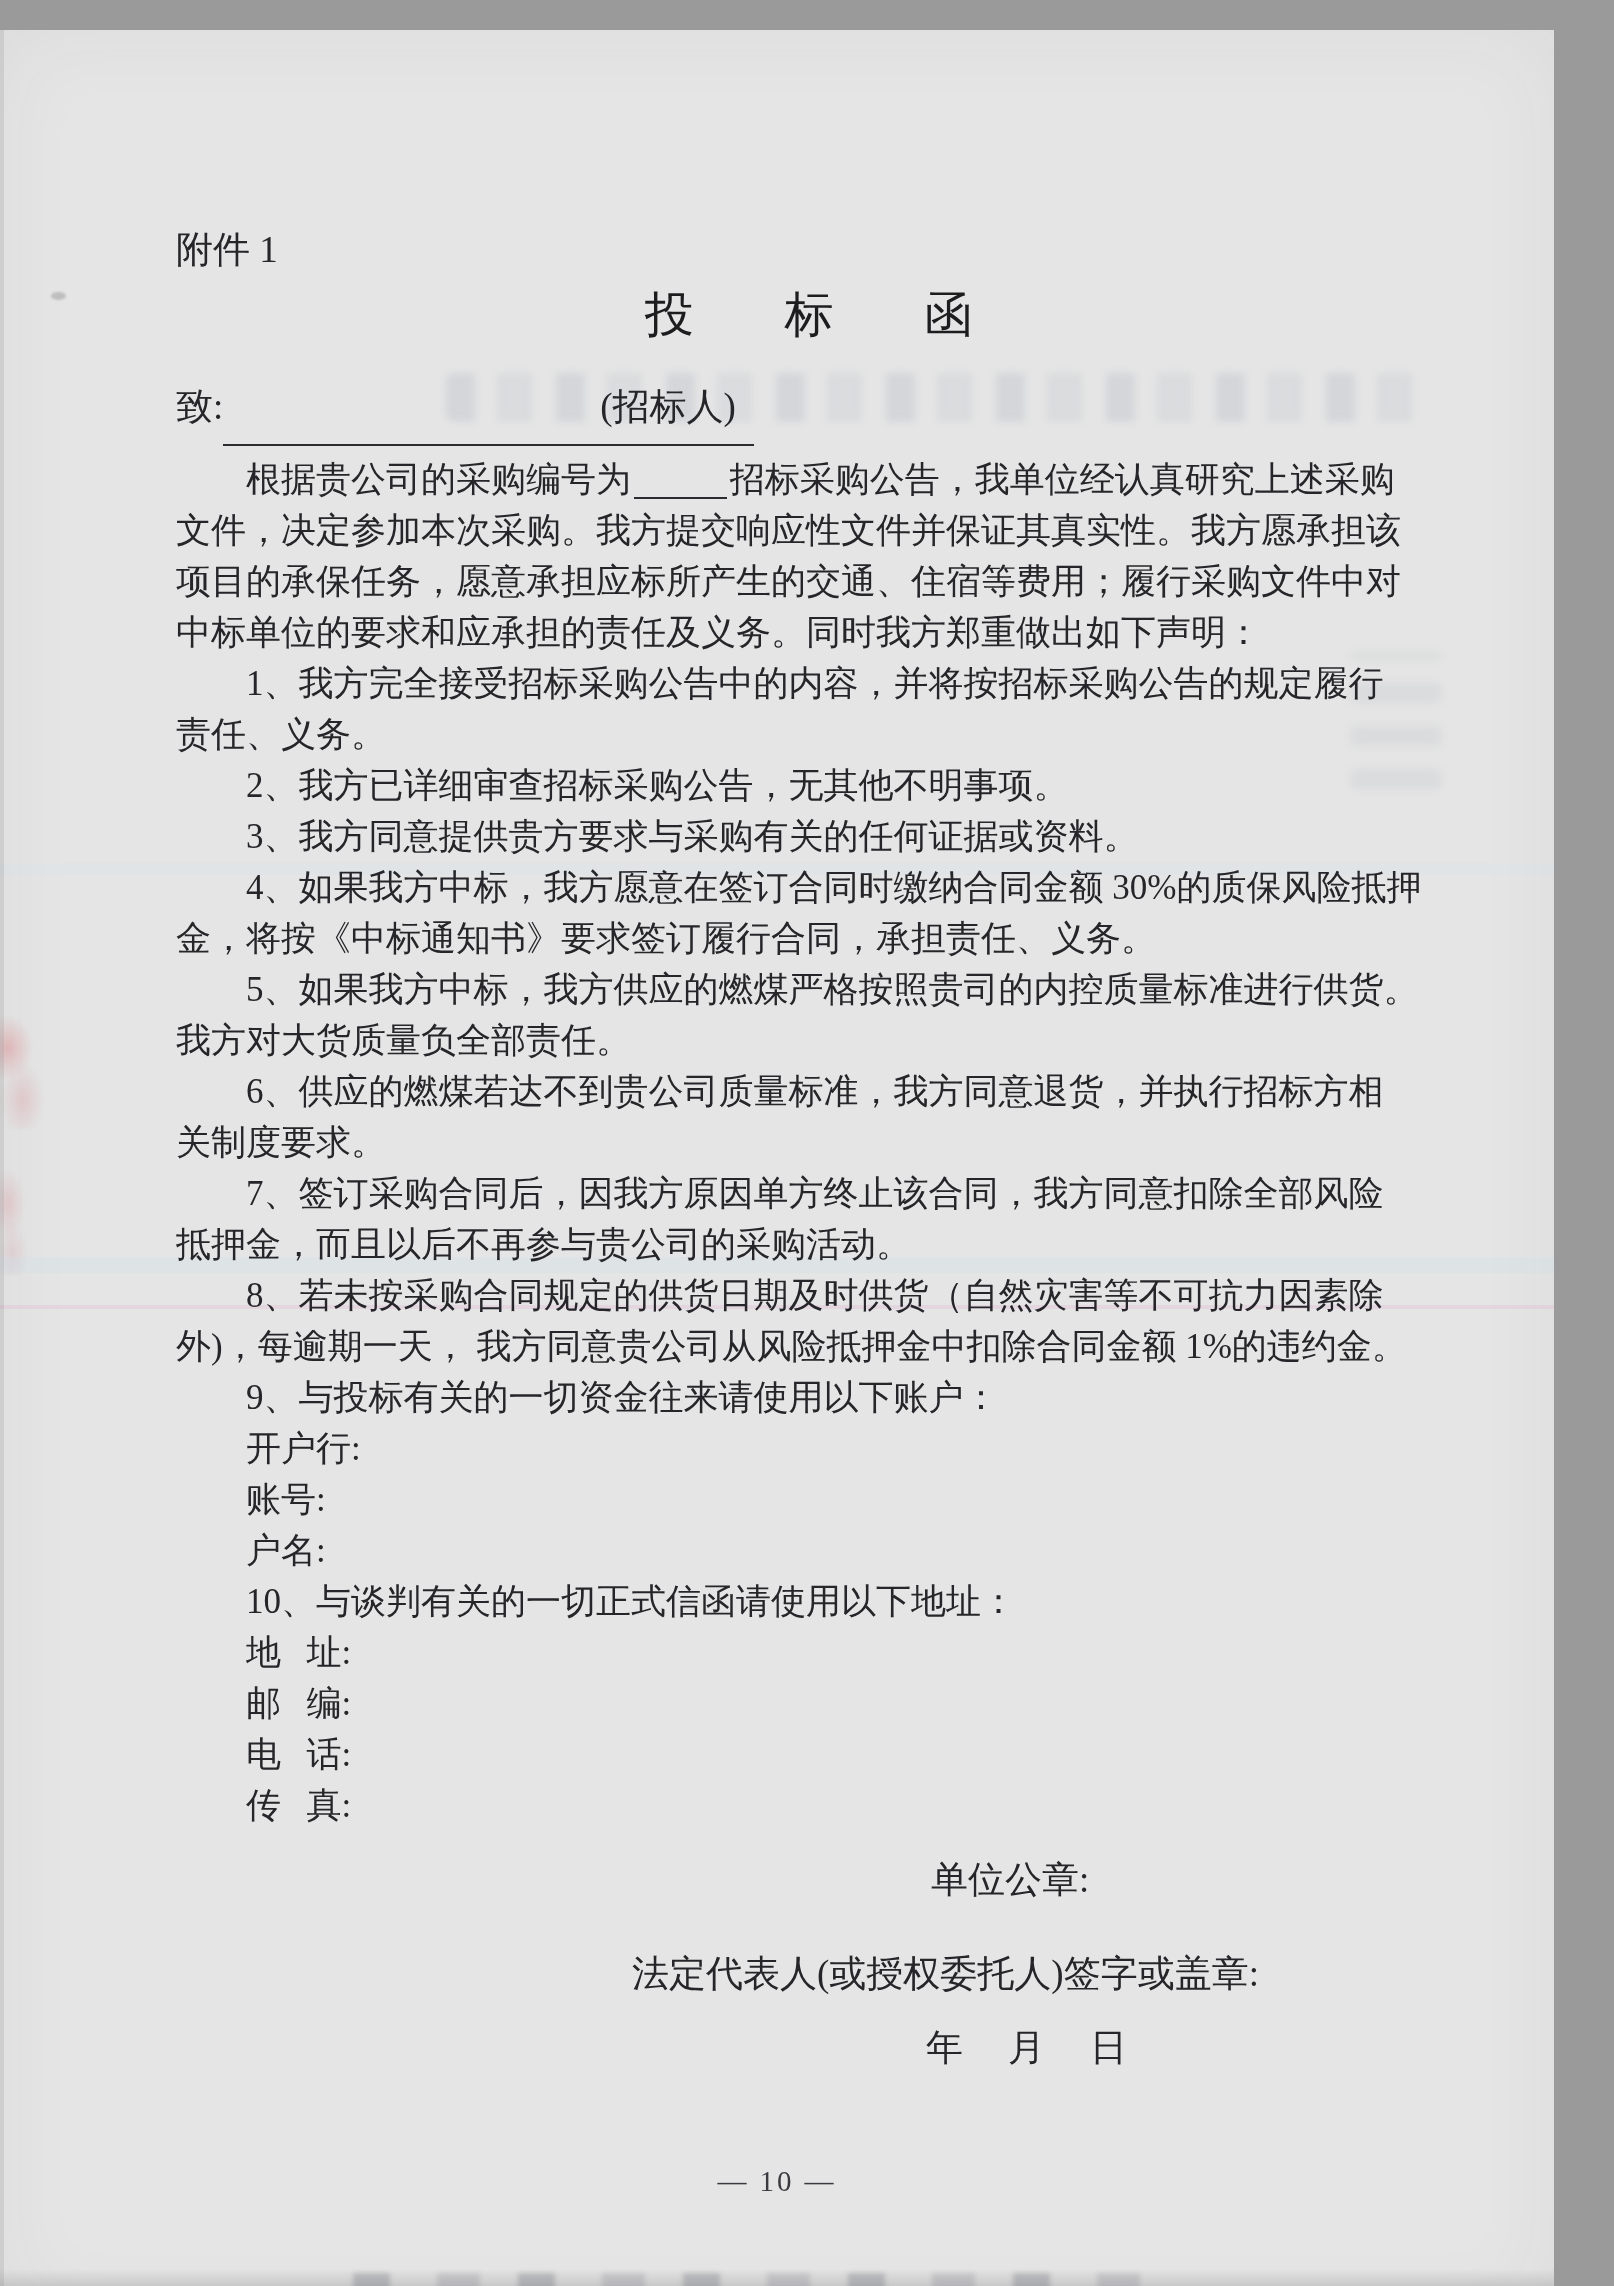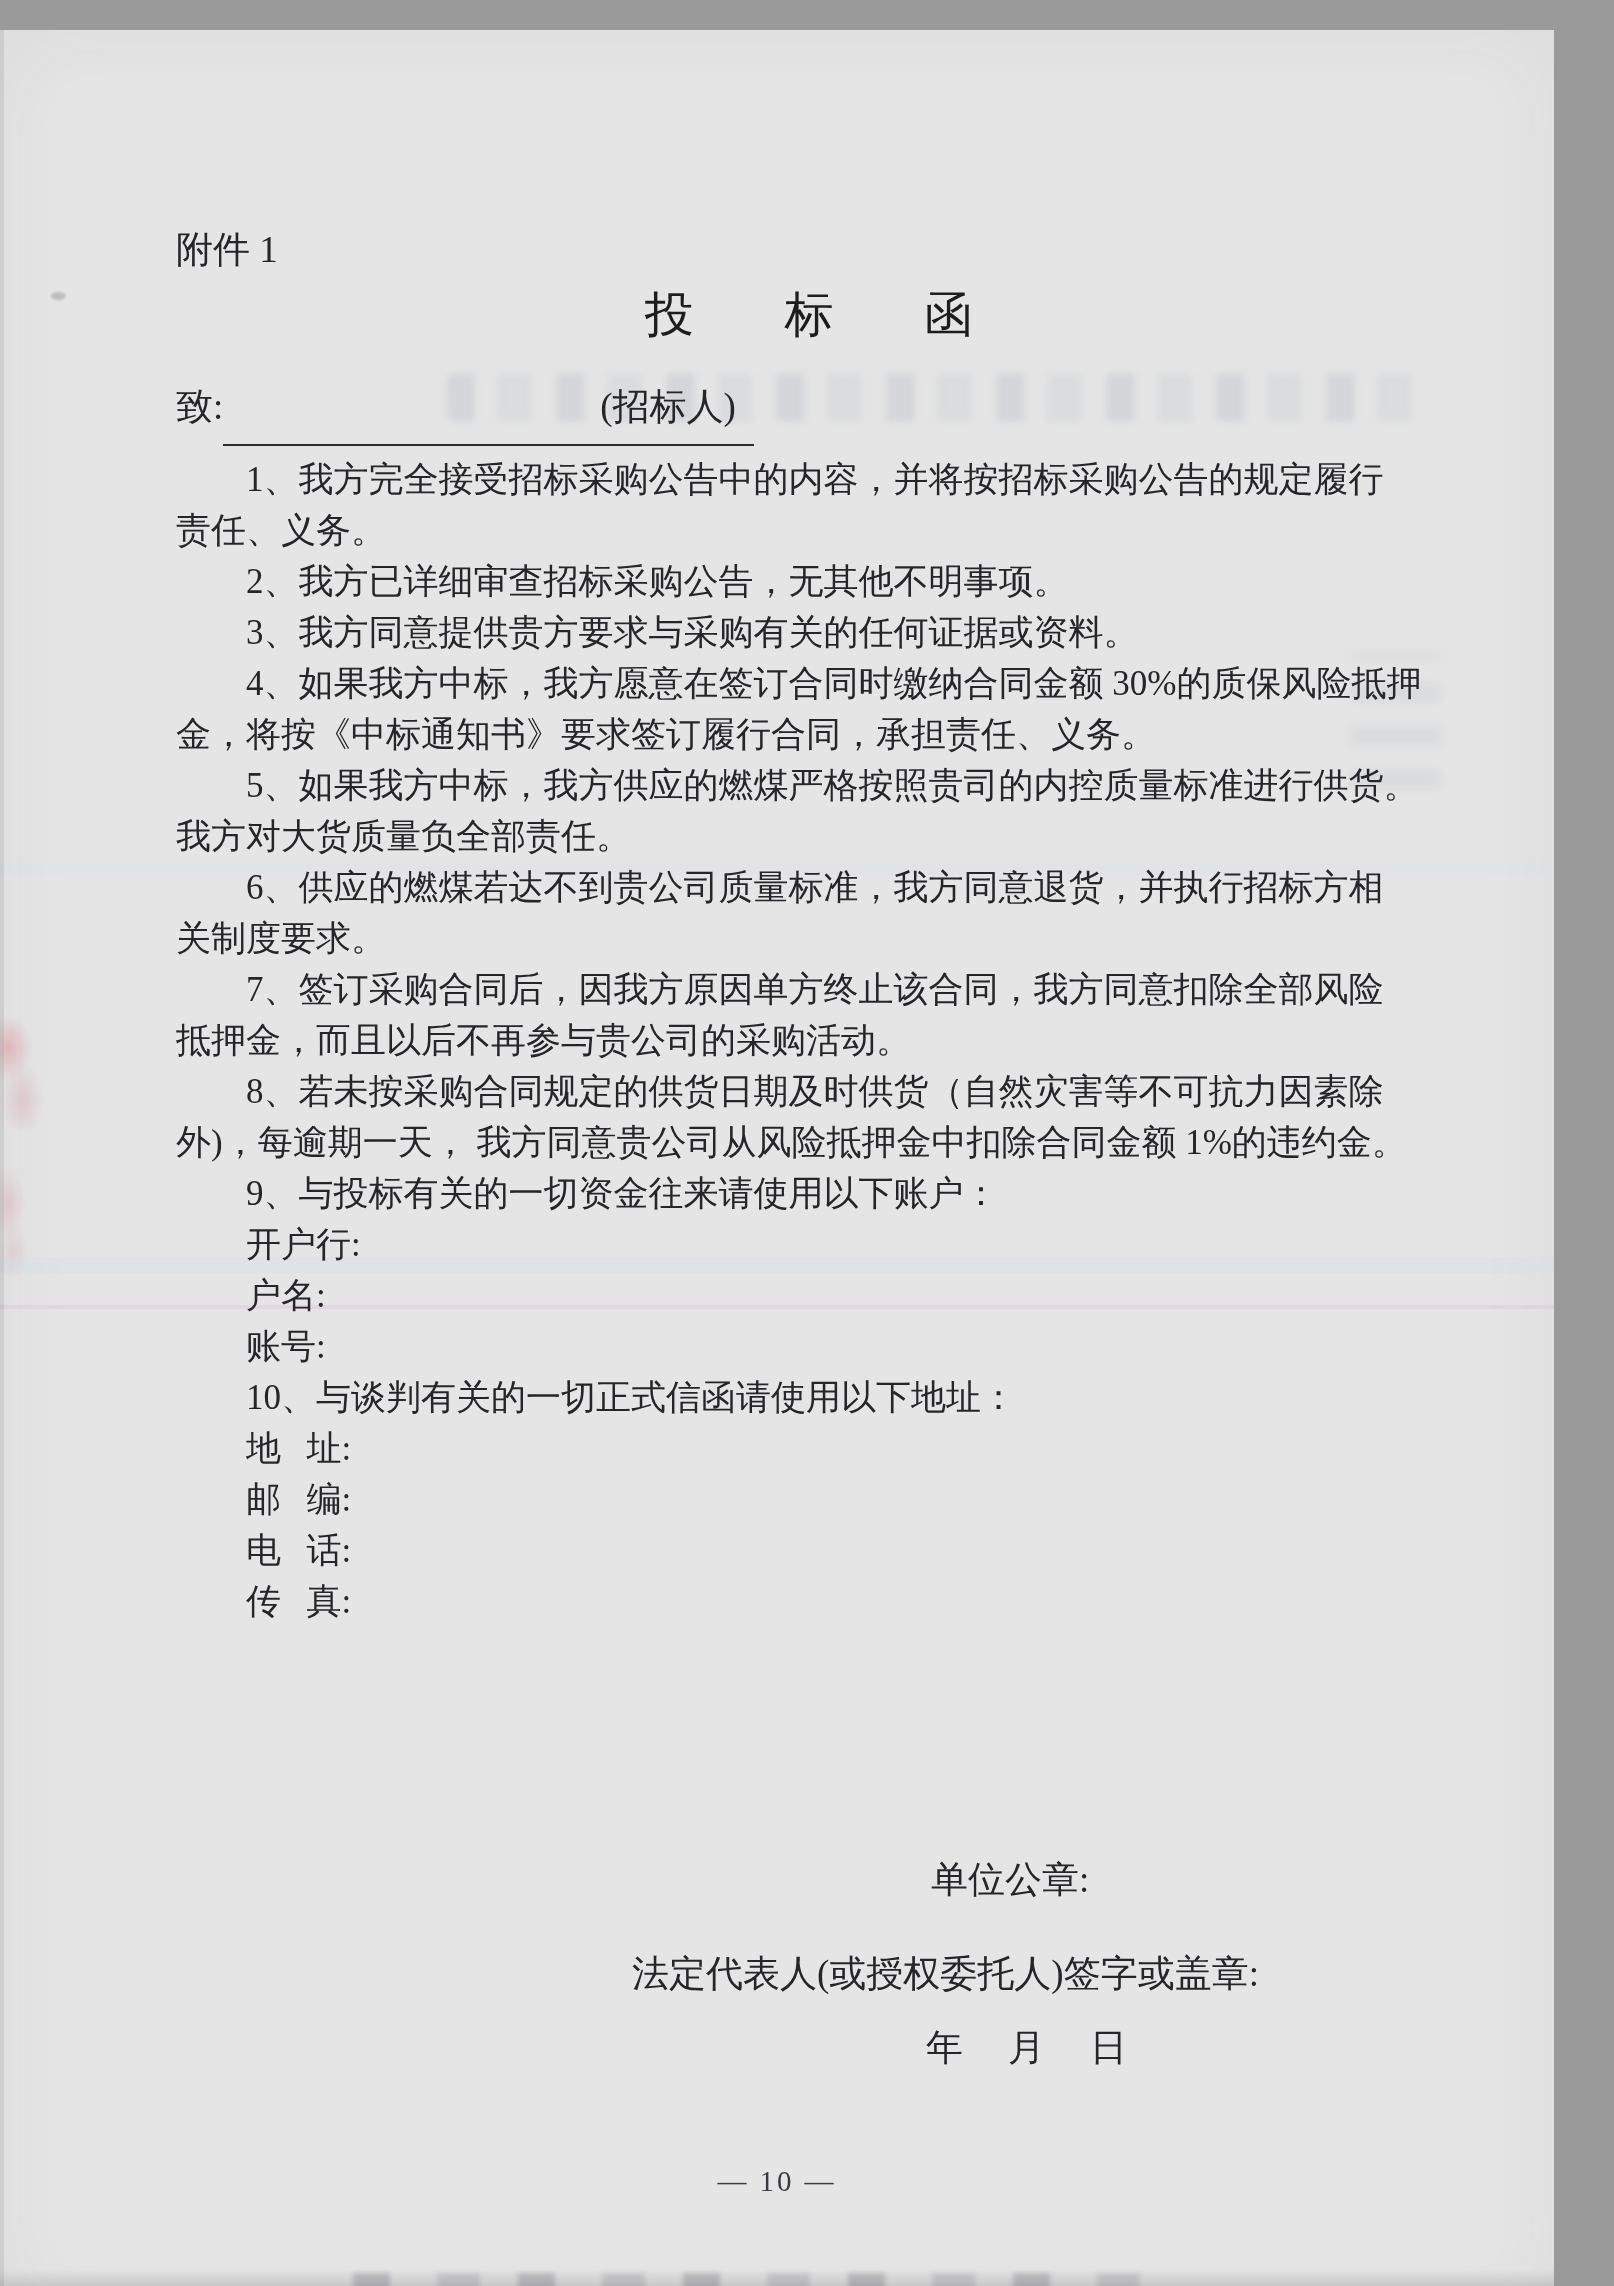--- a/index.html
+++ b/index.html
@@ -79,40 +79,44 @@
   <div class="content">
 
     <div class="attachment">附件 1</div>
 
     <div class="doc-title">投标函</div>
 
     <p class="salutation"><span>致:</span><span class="salut-underline"><span class="salut-gap"></span><span>(招标人)</span><span class="salut-tail"></span></span></p>
 
     <div class="bodytext">
 
+      <p><span>根据贵公司的采购编号为</span><span class="inline-blank"></span><span>招标采购公告，我单位经认真研究上述采购
+文件，决定参加本次采购。我方提交响应性文件并保证其真实性。我方愿承担该
+项目的承保任务，愿意承担应标所产生的交通、住宿等费用；履行采购文件中对
+中标单位的要求和应承担的责任及义务。同时我方郑重做出如下声明：</span></p>
 
       <p>1、我方完全接受招标采购公告中的内容，并将按招标采购公告的规定履行
 责任、义务。</p>
       <p>2、我方已详细审查招标采购公告，无其他不明事项。</p>
       <p>3、我方同意提供贵方要求与采购有关的任何证据或资料。</p>
       <p>4、如果我方中标，我方愿意在签订合同时缴纳合同金额 30%的质保风险抵押
 金，将按《中标通知书》要求签订履行合同，承担责任、义务。</p>
       <p>5、如果我方中标，我方供应的燃煤严格按照贵司的内控质量标准进行供货。
 我方对大货质量负全部责任。</p>
       <p>6、供应的燃煤若达不到贵公司质量标准，我方同意退货，并执行招标方相
 关制度要求。</p>
       <p>7、签订采购合同后，因我方原因单方终止该合同，我方同意扣除全部风险
 抵押金，而且以后不再参与贵公司的采购活动。</p>
       <p>8、若未按采购合同规定的供货日期及时供货（自然灾害等不可抗力因素除
 外)，每逾期一天， 我方同意贵公司从风险抵押金中扣除合同金额 1%的违约金。</p>
       <p>9、与投标有关的一切资金往来请使用以下账户：</p>
 
       <p>开户行:</p>
+      <p>账号:</p>
       <p>户名:</p>
-      <p>账号:</p>
 
       <p>10、与谈判有关的一切正式信函请使用以下地址：</p>
 
       <p><span>地</span><span class="fgap"></span><span>址:</span></p>
       <p><span>邮</span><span class="fgap"></span><span>编:</span></p>
       <p><span>电</span><span class="fgap"></span><span>话:</span></p>
       <p><span>传</span><span class="fgap"></span><span>真:</span></p>
 
     </div>
   </div>

